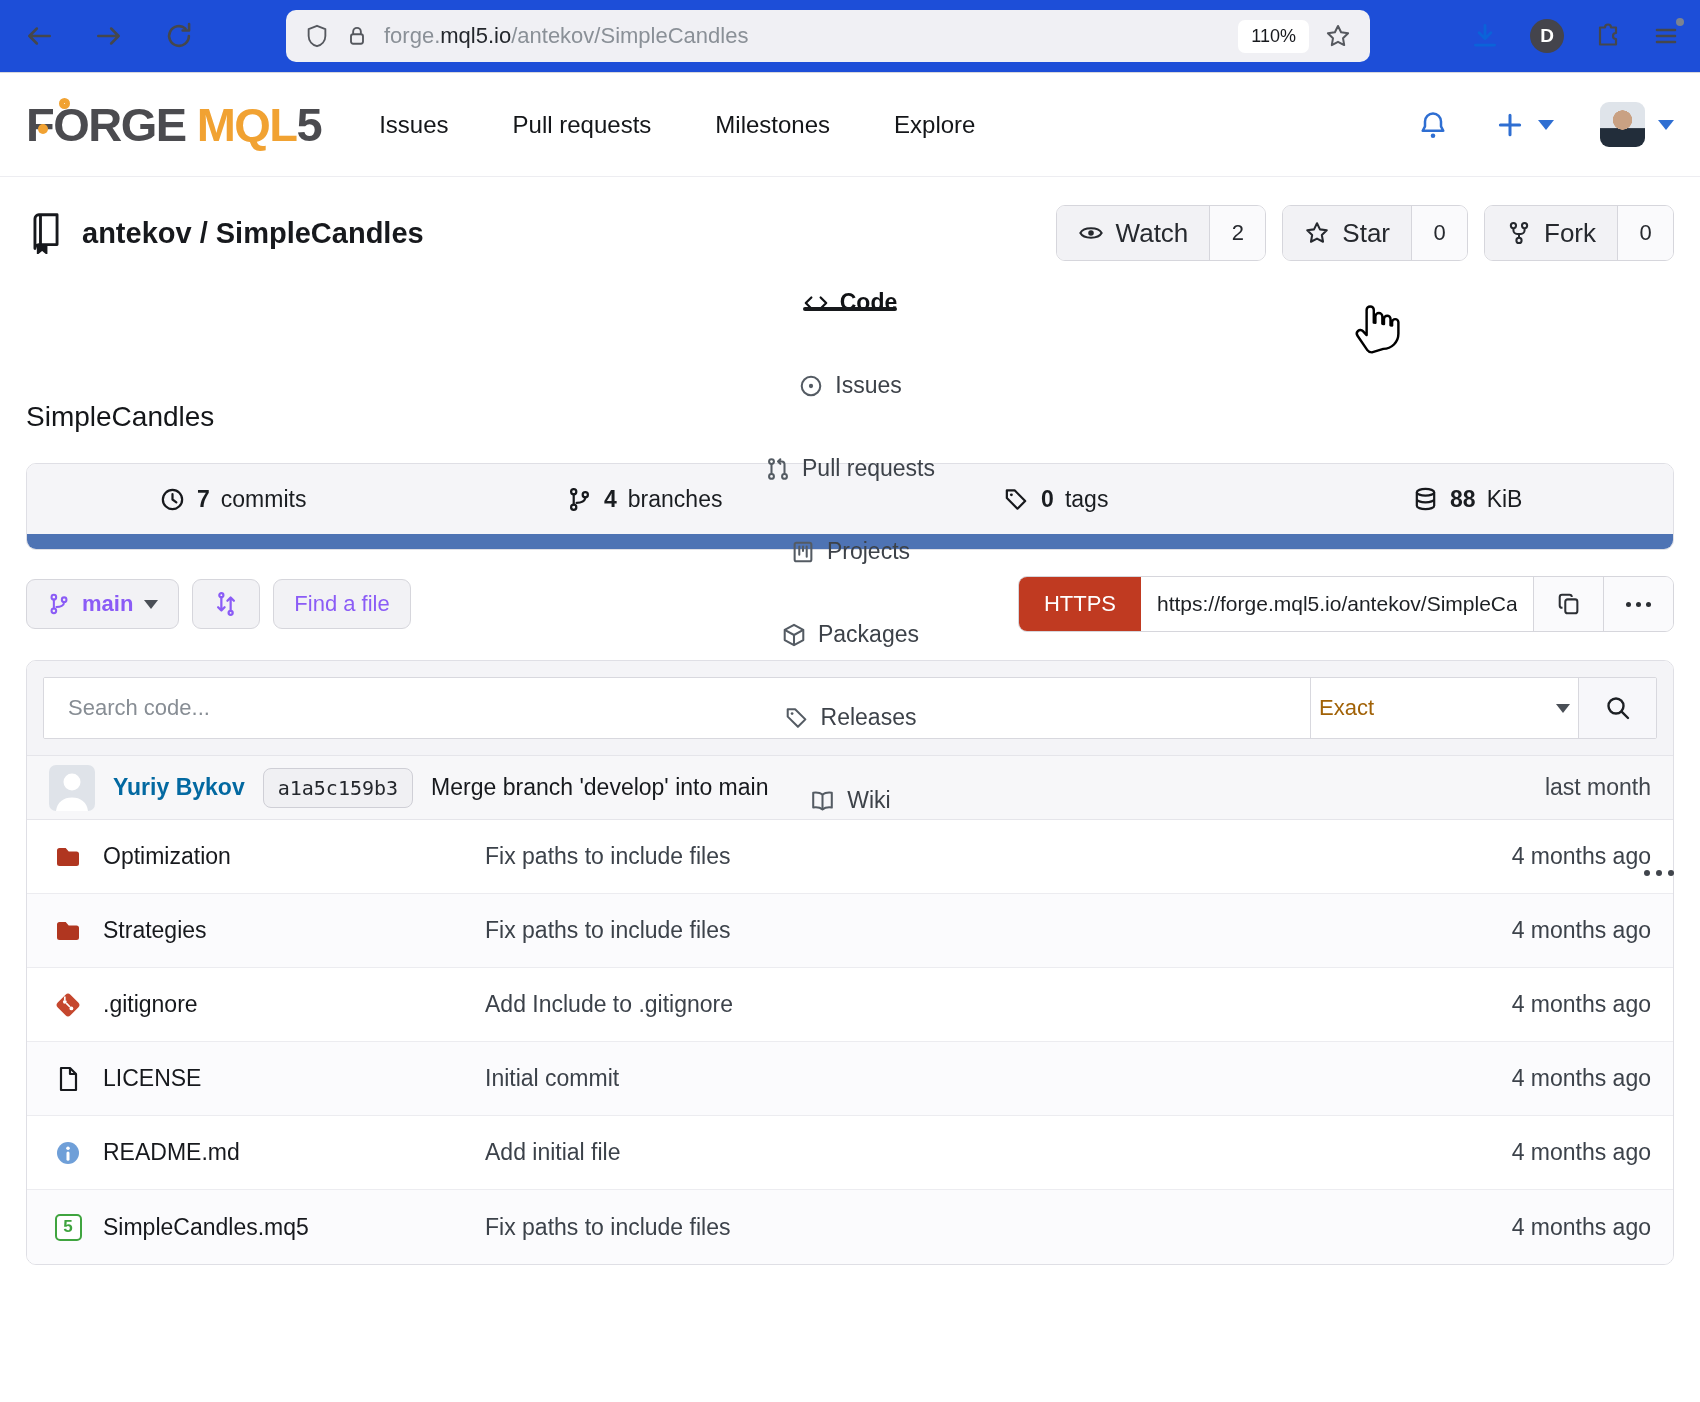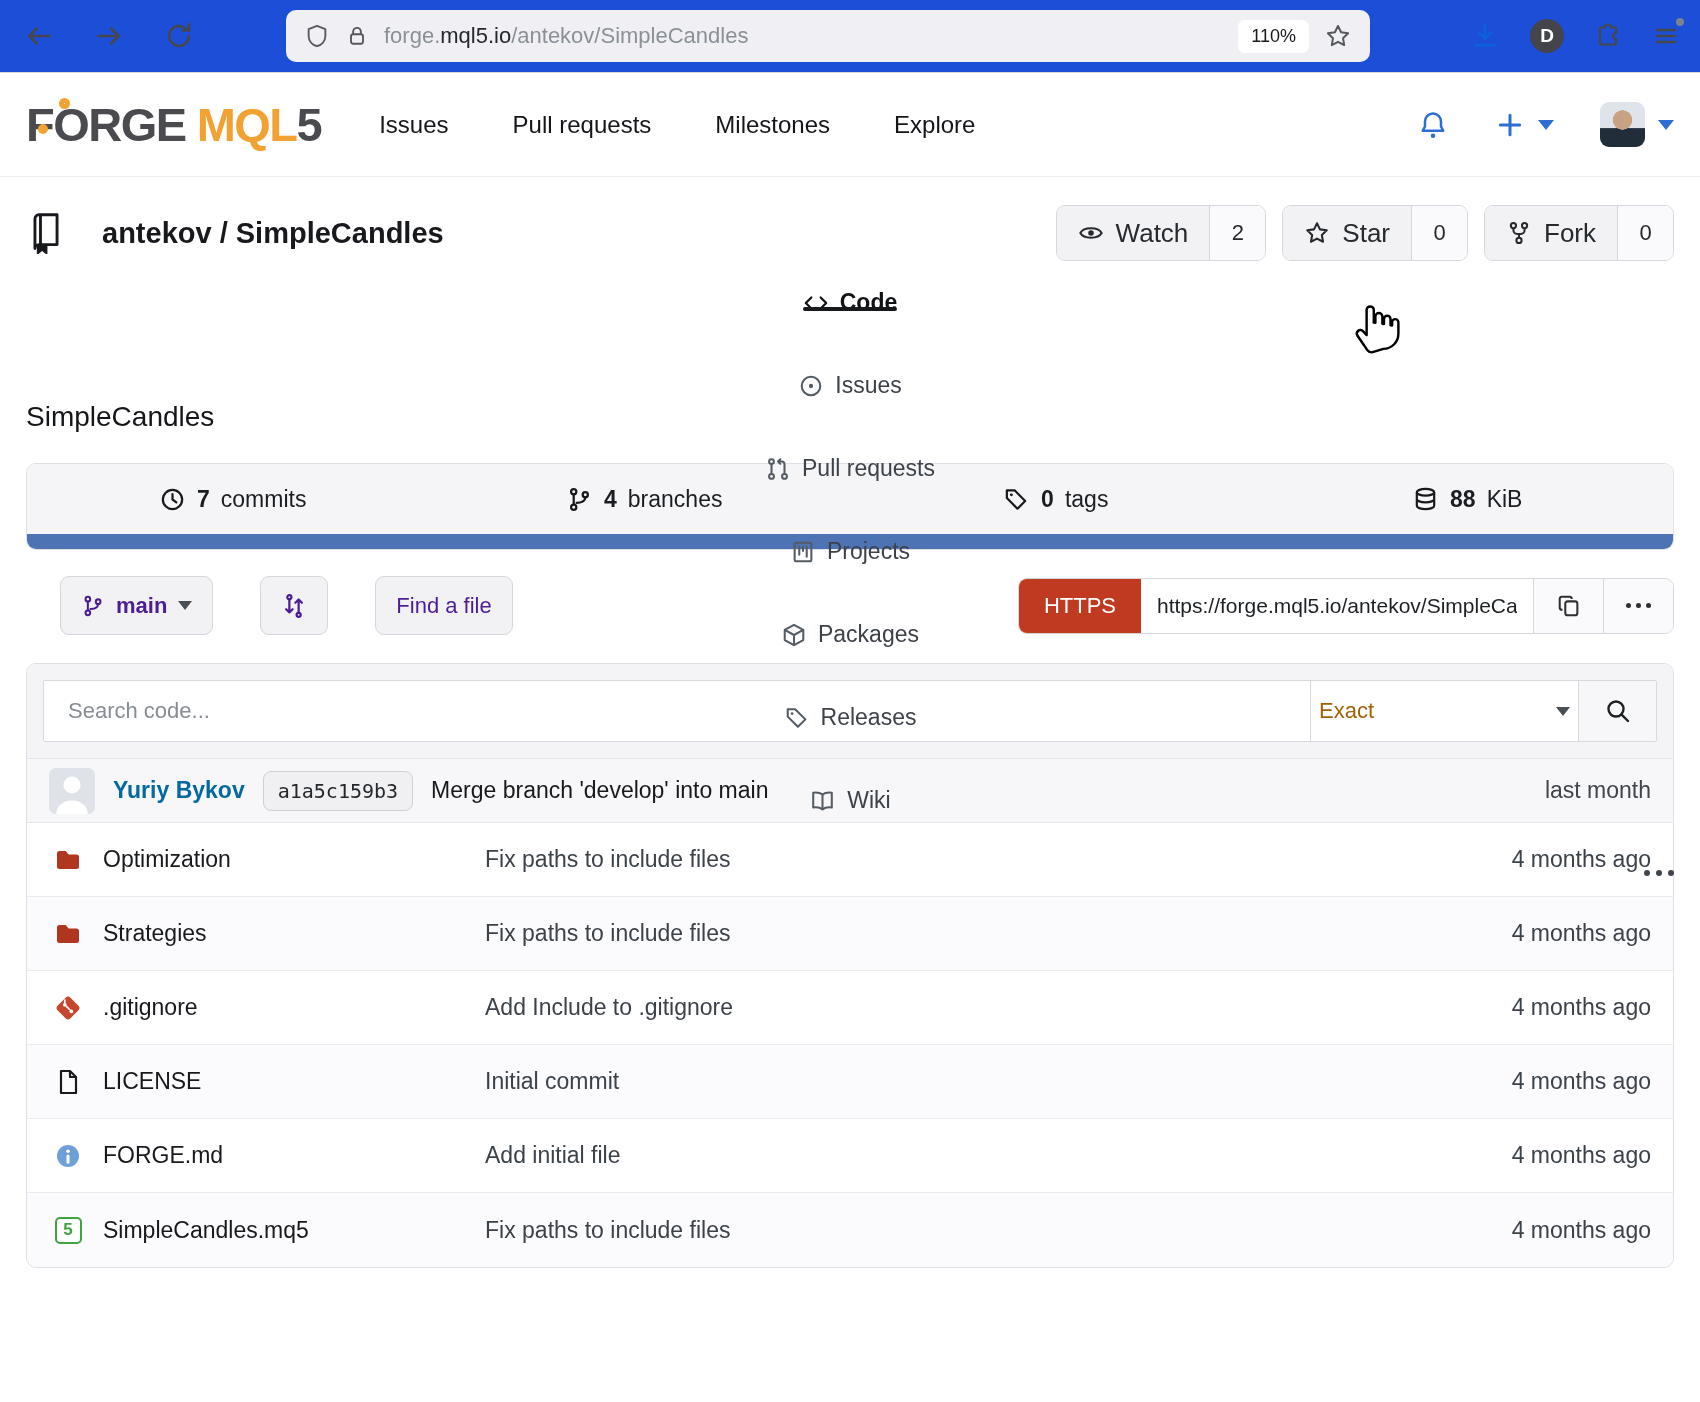--- a/index.html
+++ b/index.html
@@ -30,21 +30,21 @@
   .main-nav { display:flex; gap:64px; margin-left:58px; font-size:24px; color:#141619; }
   .main-nav a { cursor:pointer; }
   .hdr-right { margin-left:auto; display:flex; align-items:center; gap:46px; color:#2e6ed2; }
   .plus-group, .avatar-group { display:flex; align-items:center; gap:13px; }
   .caret { width:0; height:0; border-left:8px solid transparent; border-right:8px solid transparent; border-top:10px solid #2e6ed2; }
   .avatar { width:45px; height:45px; border-radius:9px;
     background: radial-gradient(circle at 50% 40%, #c9a183 0 27%, rgba(0,0,0,0) 28%),
                 linear-gradient(180deg,#dfe4ea 0 58%,#222d3a 59%); }
 
   
-  .repo-header { height:112px; display:flex; align-items:center; padding:0 26px; gap:36px; }
+  .repo-header { height:112px; display:flex; align-items:center; padding:0 26px; gap:16px; }
   .repo-icon { color:#17191d; }
   .repo-title { font-size:29px; font-weight:600; color:#17191d; }
   .repo-actions { margin-left:auto; display:flex; gap:16px; }
   .action-group { display:flex; height:56px; border:1px solid #d6d6dc; border-radius:9px; overflow:hidden; }
   .action-main { display:flex; align-items:center; gap:12px; padding:0 21px; font-size:26px; color:#26292e; background:#f2f2f5; cursor:pointer; }
   .action-main .bicon { color:#26292e; }
   .action-count { display:flex; align-items:center; justify-content:center; min-width:56px; border-left:1px solid #d6d6dc; background:#fafafc; font-size:22px; color:#26292e; cursor:pointer; }
 
   
   .tabs { display:flex; align-items:center; gap:56px; padding:0 26px; height:78px;flex-direction:column; }
@@ -60,21 +60,21 @@
   main { padding:0 26px; }
   .page-title { font-size:28px; font-weight:500; color:#141619; margin-top:34px; }
   .stats-card { margin-top:30px; border:1px solid #dfdfe5; border-radius:10px; overflow:hidden; }
   .stats-row { display:grid; grid-template-columns:repeat(4,1fr); background:#f5f5f8; height:70px; }
   .stat { display:flex; align-items:center; justify-content:center; gap:11px; font-size:23px; color:#1a1d21; cursor:pointer; }
   .stat b { font-weight:700; }
   .stat .bicon { color:#17191d; }
   .lang-bar { height:15px; background:#4e73b4; }
 
   .toolbar { margin-top:26px; display:flex; align-items:center; gap:13px; }
-  .tbtn { height:59px; border:1px solid #d6d6dc; border-radius:9px; background:#f2f2f5; display:flex; align-items:center; gap:11px; padding:0 20px; font-size:22px; color:#4c1d95; cursor:pointer;margin-left:34px; }
+  .tbtn { height:50px; border:1px solid #d6d6dc; border-radius:9px; background:#f2f2f5; display:flex; align-items:center; gap:11px; padding:0 20px; font-size:22px; color:#8b5cf6; cursor:pointer; }
   .tbtn b { font-weight:700; }
   .sm-caret { width:0; height:0; border-left:7px solid transparent; border-right:7px solid transparent; border-top:9px solid #4a4f56; }
   .clone-group { margin-left:auto; display:flex; height:56px; border:1px solid #d6d6dc; border-radius:9px; overflow:hidden; }
   .https-btn { background:#c03a21; color:#fff; display:flex; align-items:center; padding:0 25px; font-size:22px; cursor:pointer; }
   .clone-input { border:none; outline:none; width:392px; padding:0 16px; font-size:21px; color:#1d2024; background:#fff; font-family:inherit; }
   .clone-copy, .clone-kebab { width:70px; display:flex; align-items:center; justify-content:center; background:#fafafc; border-left:1px solid #d6d6dc; color:#2c2f34; cursor:pointer; }
   .clone-kebab { gap:5px; } .clone-kebab i { width:5px; height:5px; border-radius:50%; background:#2c2f34; }
 
   .files-card { margin-top:28px; border:1px solid #dfdfe5; border-radius:10px; overflow:hidden; }
   .search-header { background:#f4f4f7; padding:16px; border-bottom:1px solid #e5e5ea; }
@@ -501,21 +501,21 @@
         <span class="file-date">4 months ago</span>
       </div>
       <div class="file-row">
         <span class="file-icon">
           <svg width="28" height="28" viewBox="0 0 28 28">
               <circle cx="14" cy="14" r="11" fill="#6f9fd8"></circle>
               <circle cx="14" cy="9.3" r="1.8" fill="#fff"></circle>
               <rect x="12.5" y="12.4" width="3" height="9.3" rx="1.5" fill="#fff"></rect>
             </svg>
         </span>
-        <span class="file-name">FORGE.md</span>
+        <span class="file-name">README.md</span>
         <span class="file-msg">Add initial file</span>
         <span class="file-date">4 months ago</span>
       </div>
       <div class="file-row">
         <span class="file-icon">
           <span class="mq5-icon">
               <span>5</span>
             </span>
         </span>
         <span class="file-name">SimpleCandles.mq5</span>

